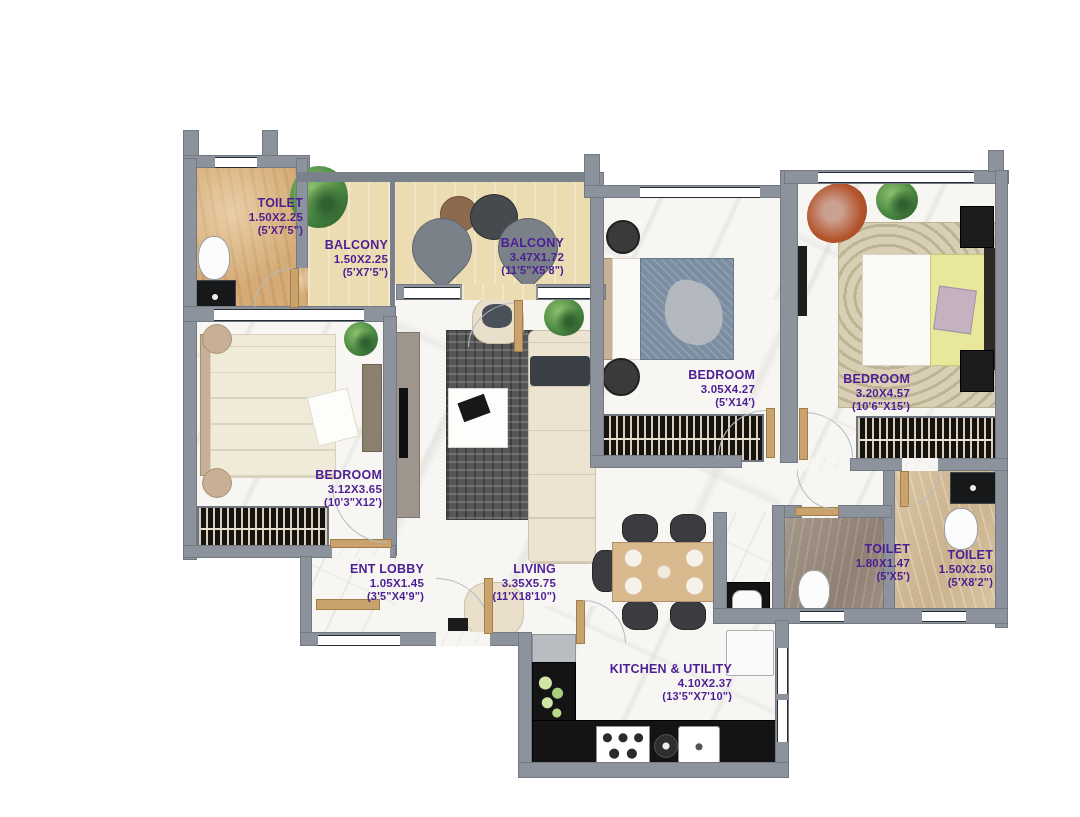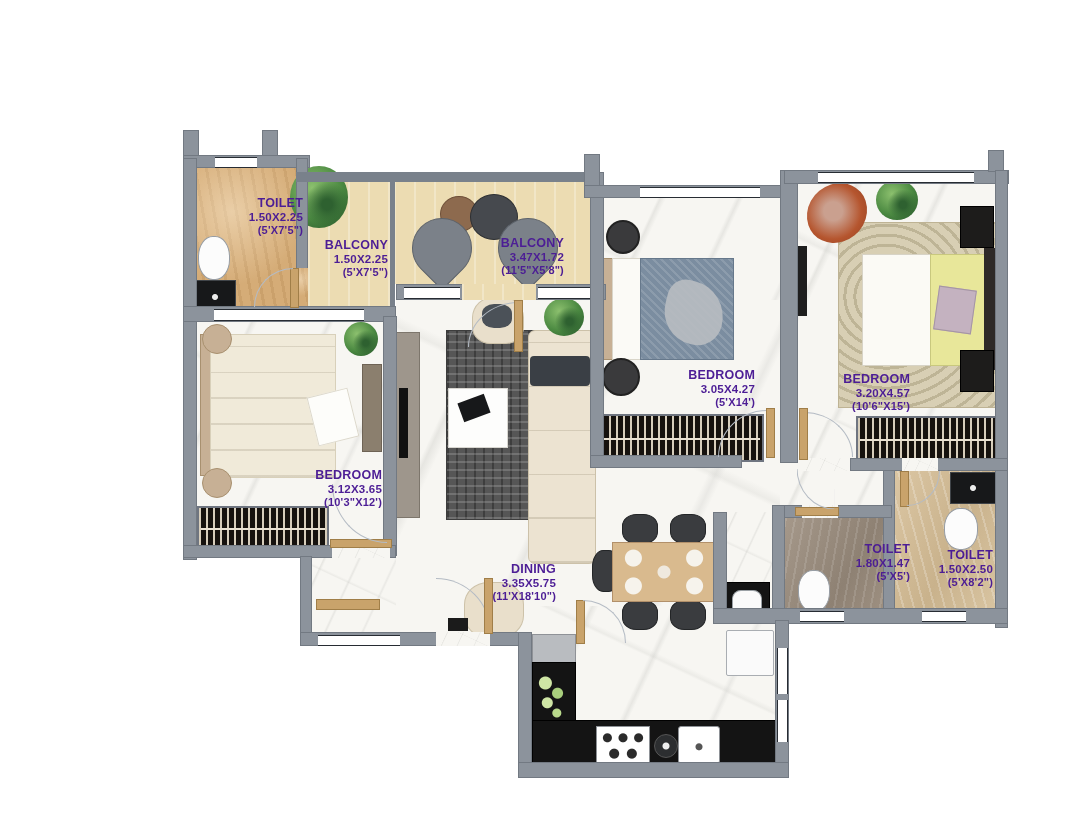--- a/index.html
+++ b/index.html
@@ -255,29 +255,39 @@
   <div class="label" style="left:790px;top:372px;width:120px;">
     <div class="l1">BEDROOM</div>
     <div class="l2">3.20X4.57</div>
     <div class="l3">(10'6"X15')</div>
   </div>
   <div class="label" style="left:262px;top:468px;width:120px;">
     <div class="l1">BEDROOM</div>
     <div class="l2">3.12X3.65</div>
     <div class="l3">(10'3"X12')</div>
   </div>
+  <div class="label" style="left:312px;top:562px;width:112px;">
+    <div class="l1">ENT LOBBY</div>
+    <div class="l2">1.05X1.45</div>
+    <div class="l3">(3'5"X4'9")</div>
+  </div>
   <div class="label" style="left:436px;top:562px;width:120px;">
-    <div class="l1">DINING</div>
+    <div class="l1">LIVING</div>
     <div class="l2">3.35X5.75</div>
     <div class="l3">(11'X18'10")</div>
   </div>
   <div class="label" style="left:792px;top:542px;width:118px;">
     <div class="l1">TOILET</div>
     <div class="l2">1.80X1.47</div>
     <div class="l3">(5'X5')</div>
   </div>
   <div class="label" style="left:893px;top:548px;width:100px;">
     <div class="l1">TOILET</div>
     <div class="l2">1.50X2.50</div>
     <div class="l3">(5'X8'2")</div>
   </div>
+  <div class="label" style="left:576px;top:662px;width:156px;">
+    <div class="l1">KITCHEN &amp; UTILITY</div>
+    <div class="l2">4.10X2.37</div>
+    <div class="l3">(13'5"X7'10")</div>
+  </div>
 
 </div>
 
 </body></html>

